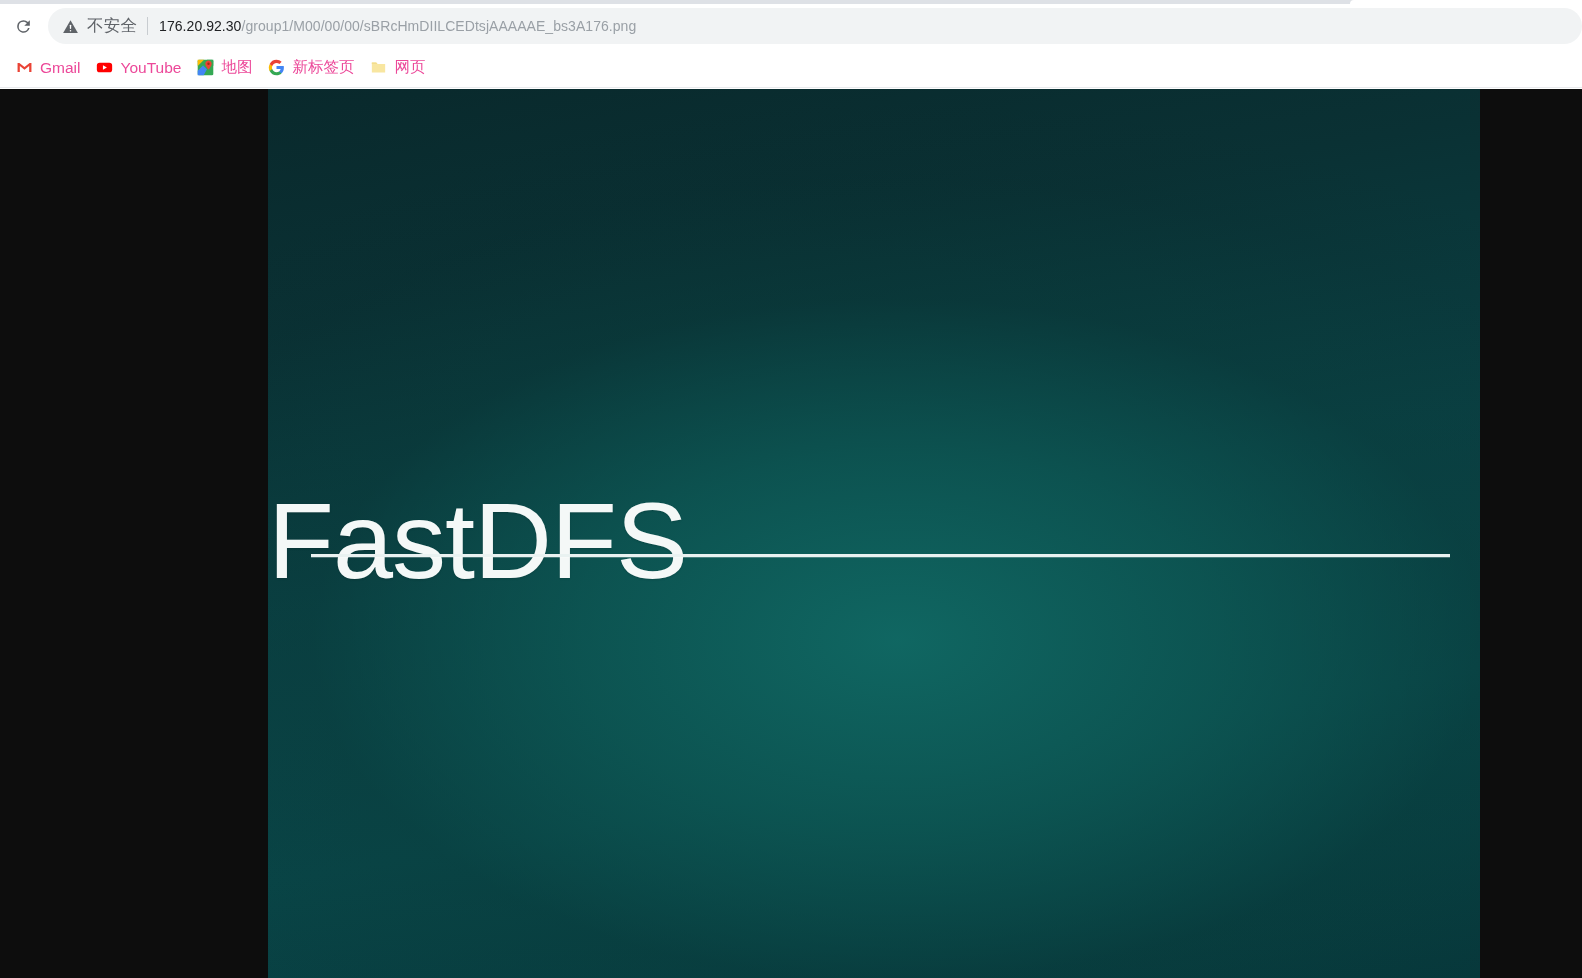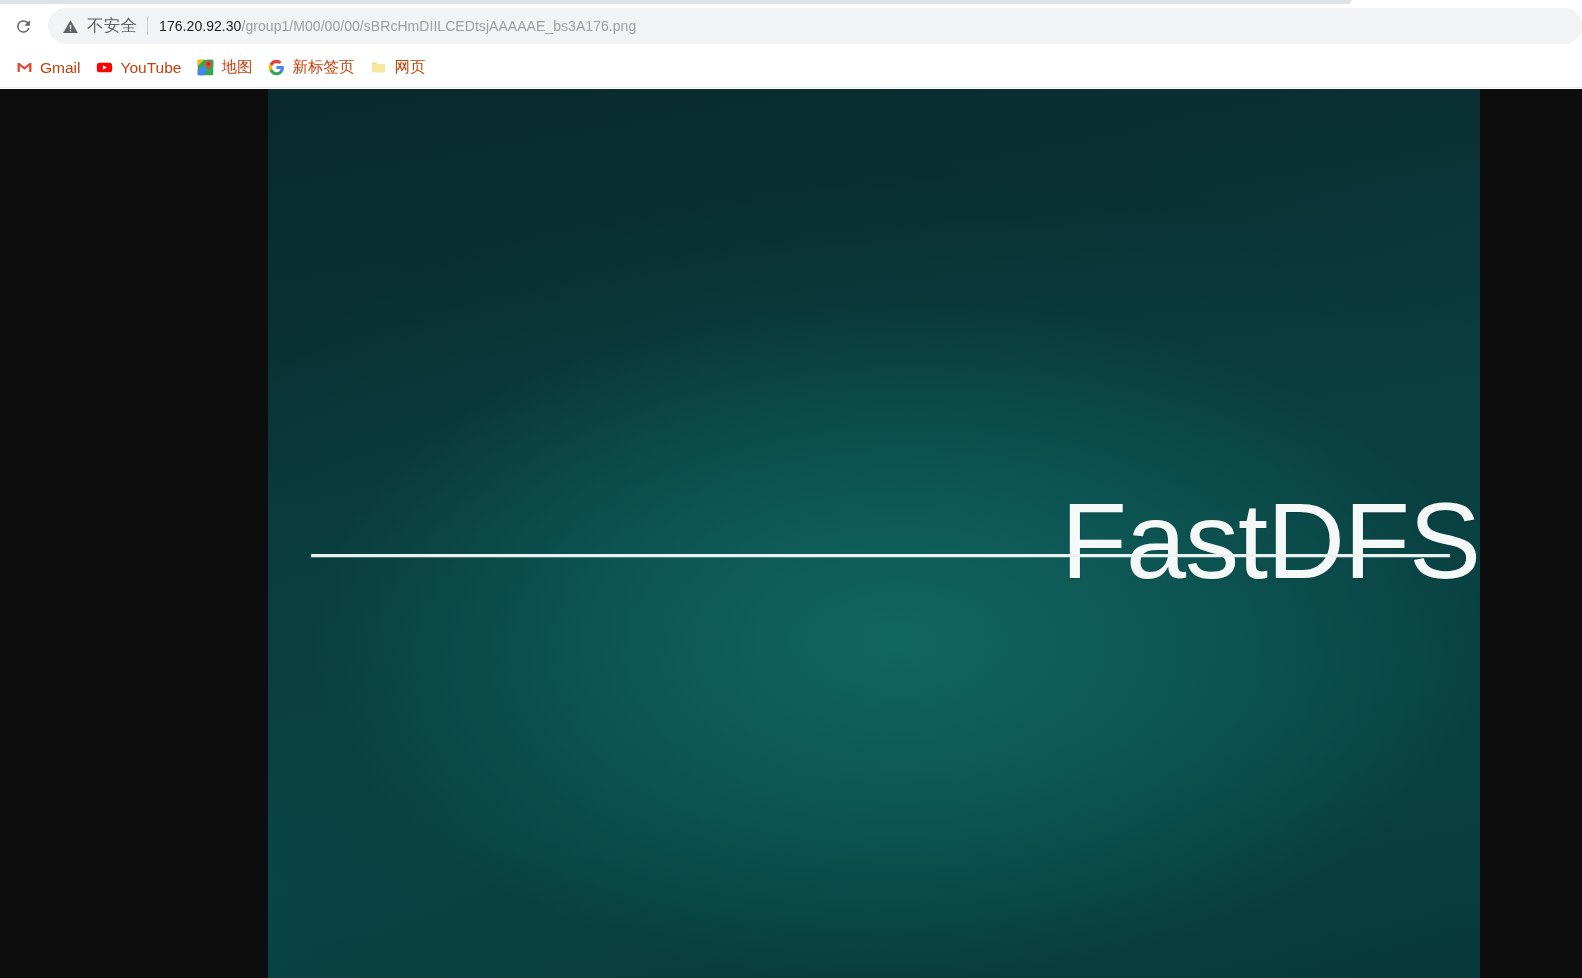--- a/index.html
+++ b/index.html
@@ -145,21 +145,21 @@
     flex: 0 0 auto;
   }
   .bookmark .bm-icon {
     width: 17px;
     height: 17px;
     display: block;
     flex: 0 0 auto;
   }
   .bookmark .bm-label {
     font-size: 15.5px;
-    color: #c2410c;
+    color: #ec4899;
     white-space: nowrap;
   }
 
   
   .page-viewport {
     position: absolute;
     left: 0; top: 89px;
     width: 1582px;
     height: 889px;
     background: #0d0d0d;
@@ -187,21 +187,21 @@
         rgba(6,38,39,0.06) 84%,
         rgba(5,32,33,0) 100%),
       linear-gradient(170deg, #09292c 0%, #0a3134 22%, #0a4043 48%, #094648 72%, #07393c 100%);
   }
 
   .slide-title {
     position: absolute;
     left: 0;
     right: 0;
     top: 398px;
-    text-align: right;
+    text-align: left;
     color: #f4f8f7;
     font-family: "Liberation Sans", sans-serif;
     font-size: 108px;
     font-weight: 400;
     letter-spacing: -1px;
     line-height: 1;
     text-shadow: 0 1px 2px rgba(0,0,0,0.14);
   }
 
   .slide-rule {

